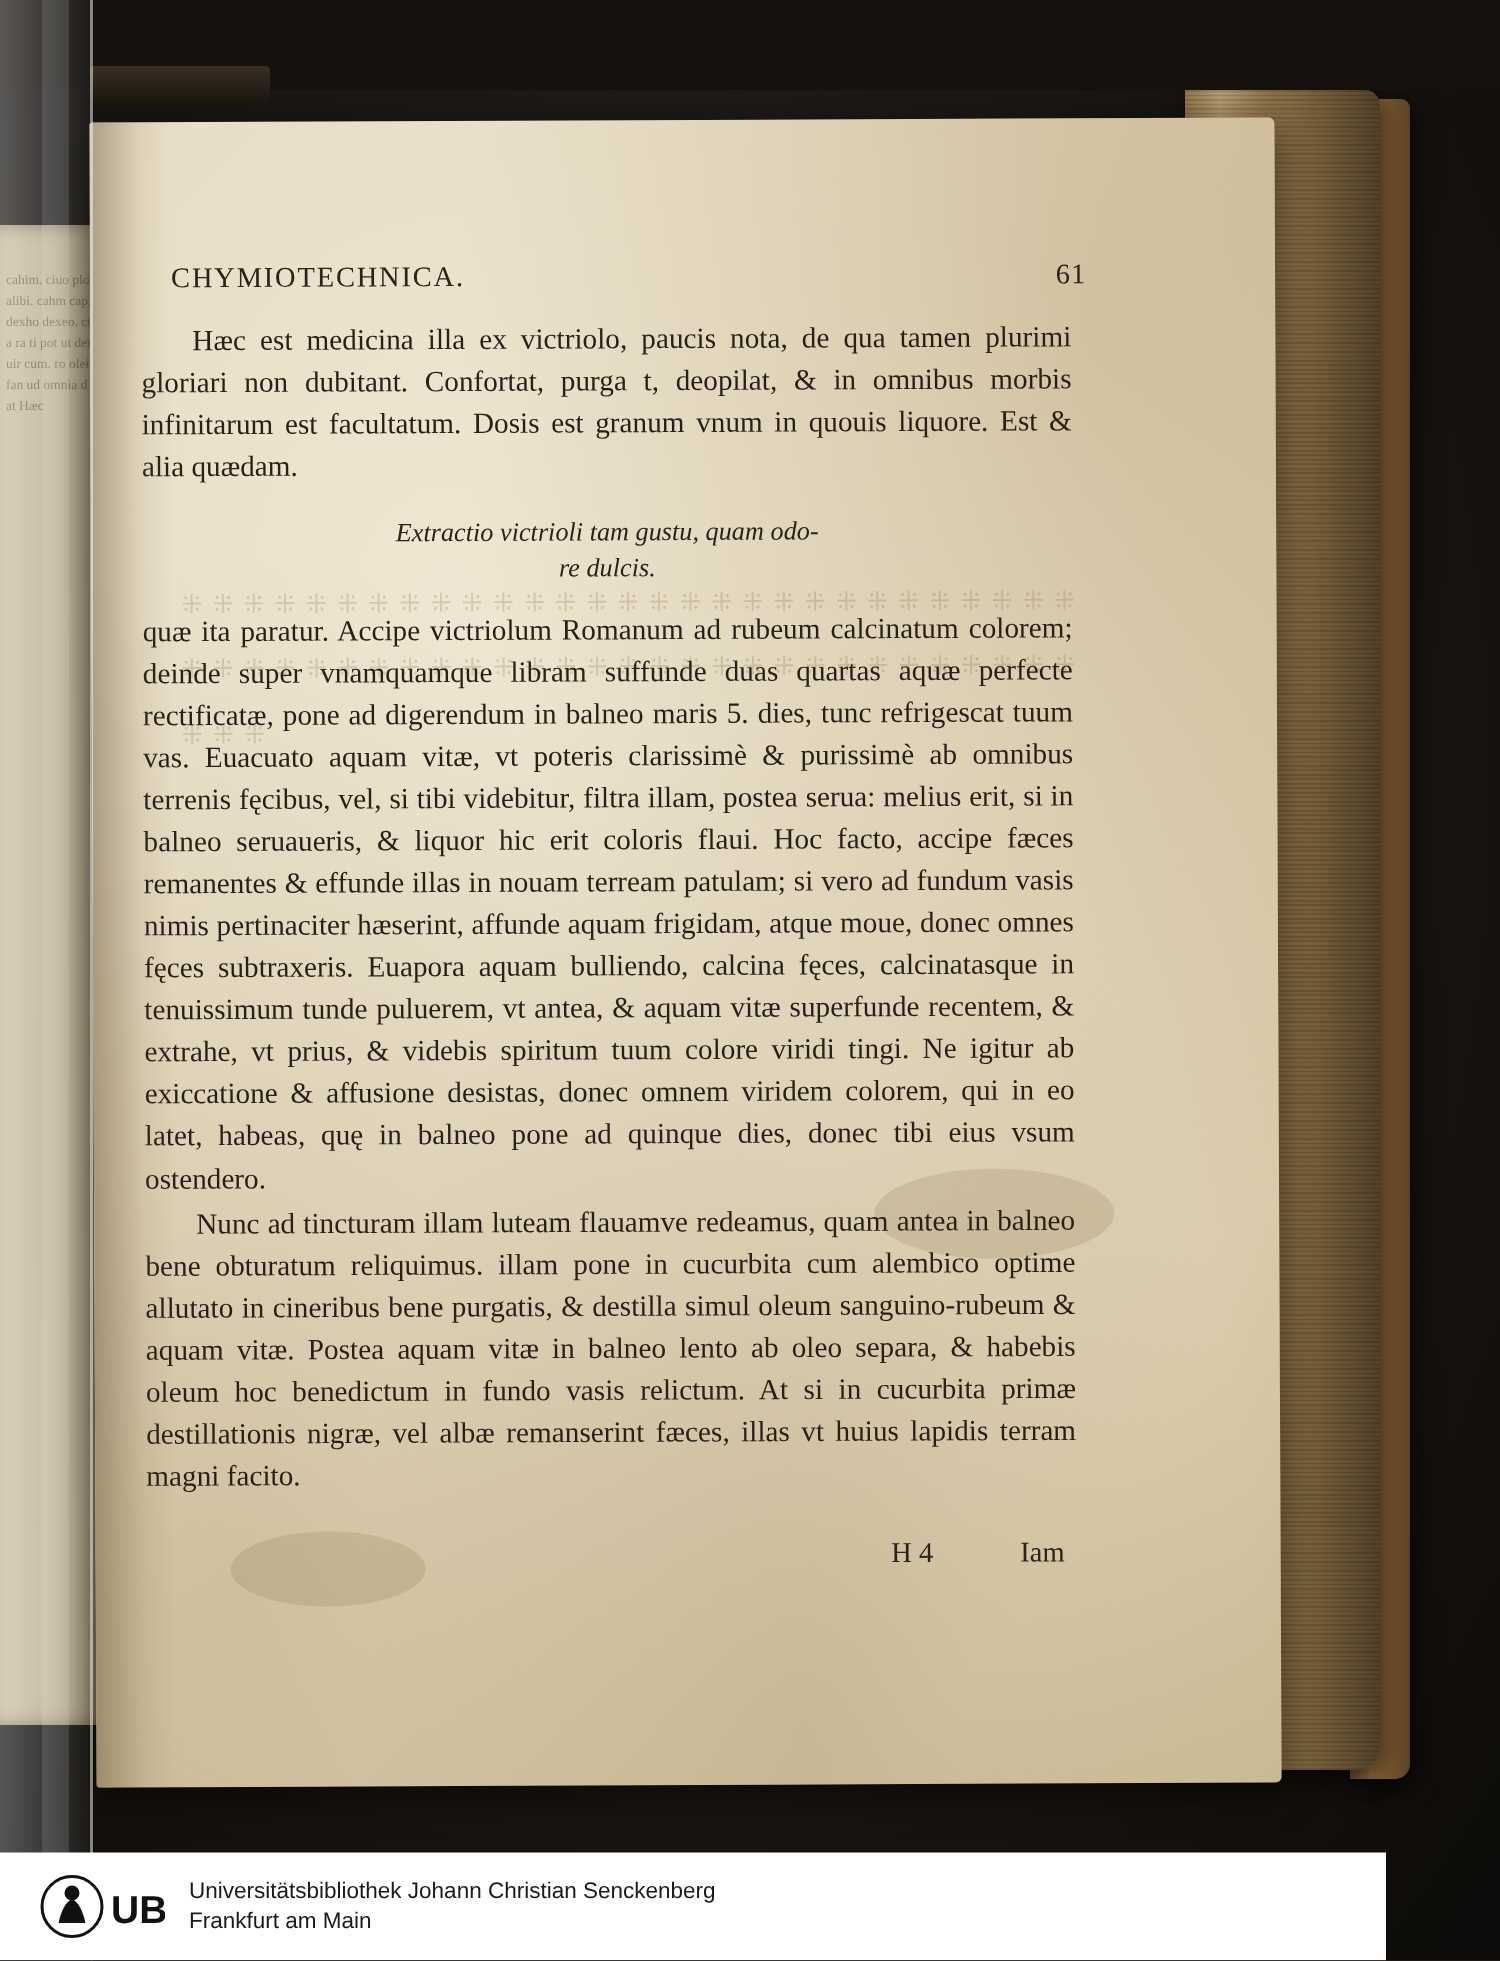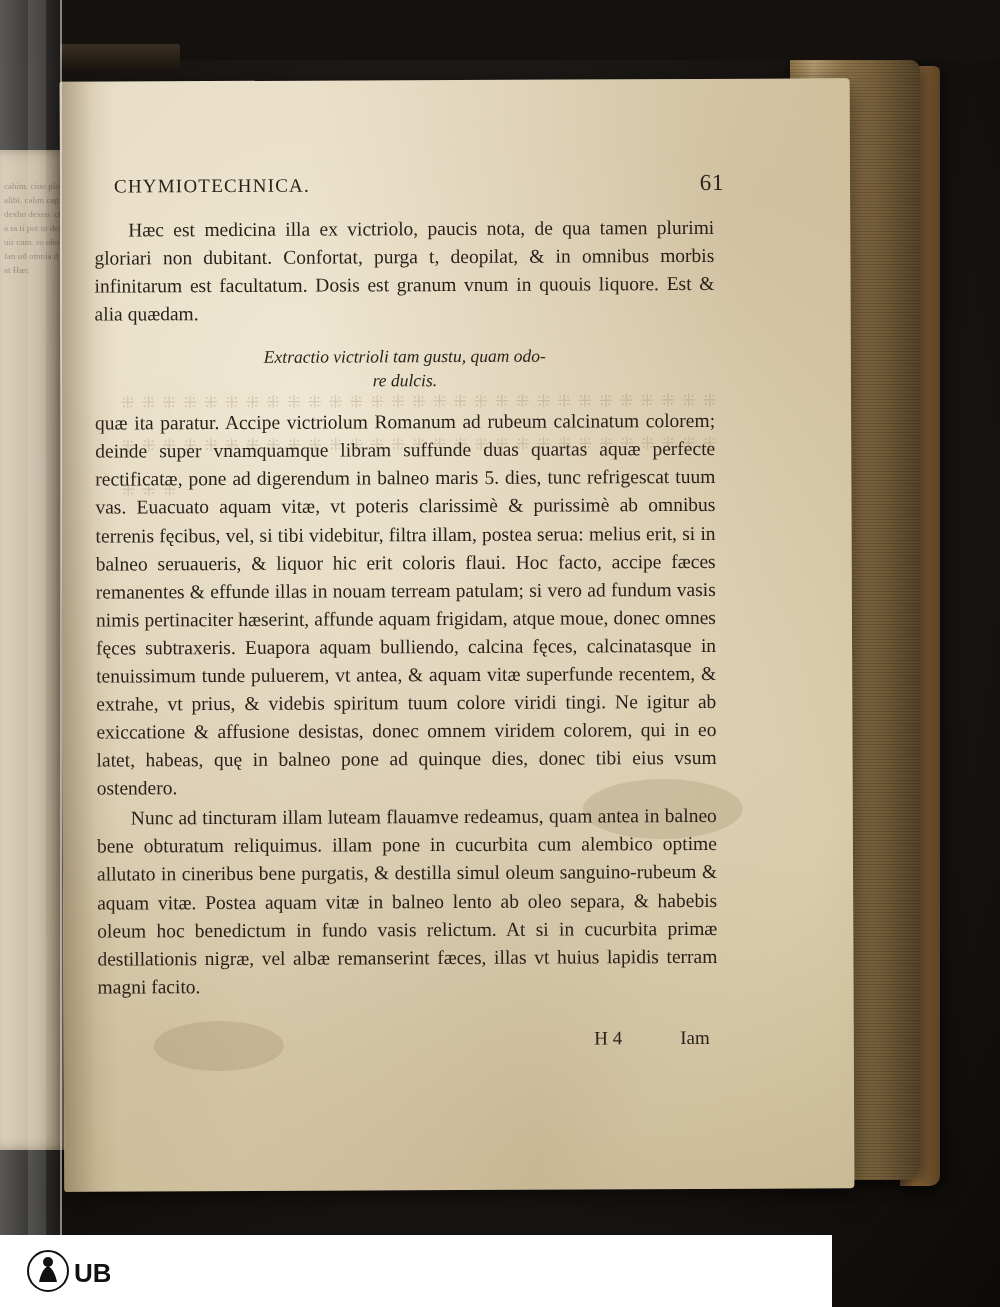--- a/index.html
+++ b/index.html
@@ -166,21 +166,21 @@
     font-size: 19px;
     letter-spacing: .6px;
   }
   .running-head .head-title {
     font-variant: small-caps;
     letter-spacing: 1.2px;
     color: #2a231b;
     margin-top: 32px;
   }
   .running-head .folio {
-    font-size: 23px;
+    font-size: 19px;
     color: #2a231b;
   }
   p.body {
     margin: 0 0 2px 0;
     text-align: justify;
     text-align-last: left;
     hyphens: manual;
     color: #271f18;
     font-size: 19.5px;
     line-height: 1.44;
@@ -221,21 +221,21 @@
     pointer-events: none;
     overflow: hidden;
     height: 480px;
     word-spacing: 3px;
   }
   
   .footer {
     position: absolute;
     left: 0;
     bottom: 0;
-    width: 832px;
+    width: 924px;
     height: 72px;
     background: #ffffff;
     display: flex;
     align-items: center;
     gap: 16px;
     padding-left: 26px;
     box-sizing: border-box;
     z-index: 9;
   }
   .ub-logo {
@@ -310,14 +310,18 @@
 
   <div class="footer">
     <div class="ub-logo">
       <svg width="84" height="46" viewBox="0 0 84 46" aria-hidden="true">
         <circle cx="22" cy="23" r="20" fill="none" stroke="#111" stroke-width="2"></circle>
         <path d="M13 34c2-9 5-14 9-16 4 2 7 7 9 16z" fill="#111"></path>
         <circle cx="22" cy="14" r="5" fill="#111"></circle>
         <text x="48" y="34" font-family="Liberation Sans, sans-serif" font-size="26" font-weight="bold" fill="#111">UB</text>
       </svg>
     </div>
+    <div class="ub-text">
+      <div>Universitätsbibliothek Johann Christian Senckenberg</div>
+      <div>Frankfurt am Main</div>
+    </div>
   </div>
 </div>
 
 </body></html>

